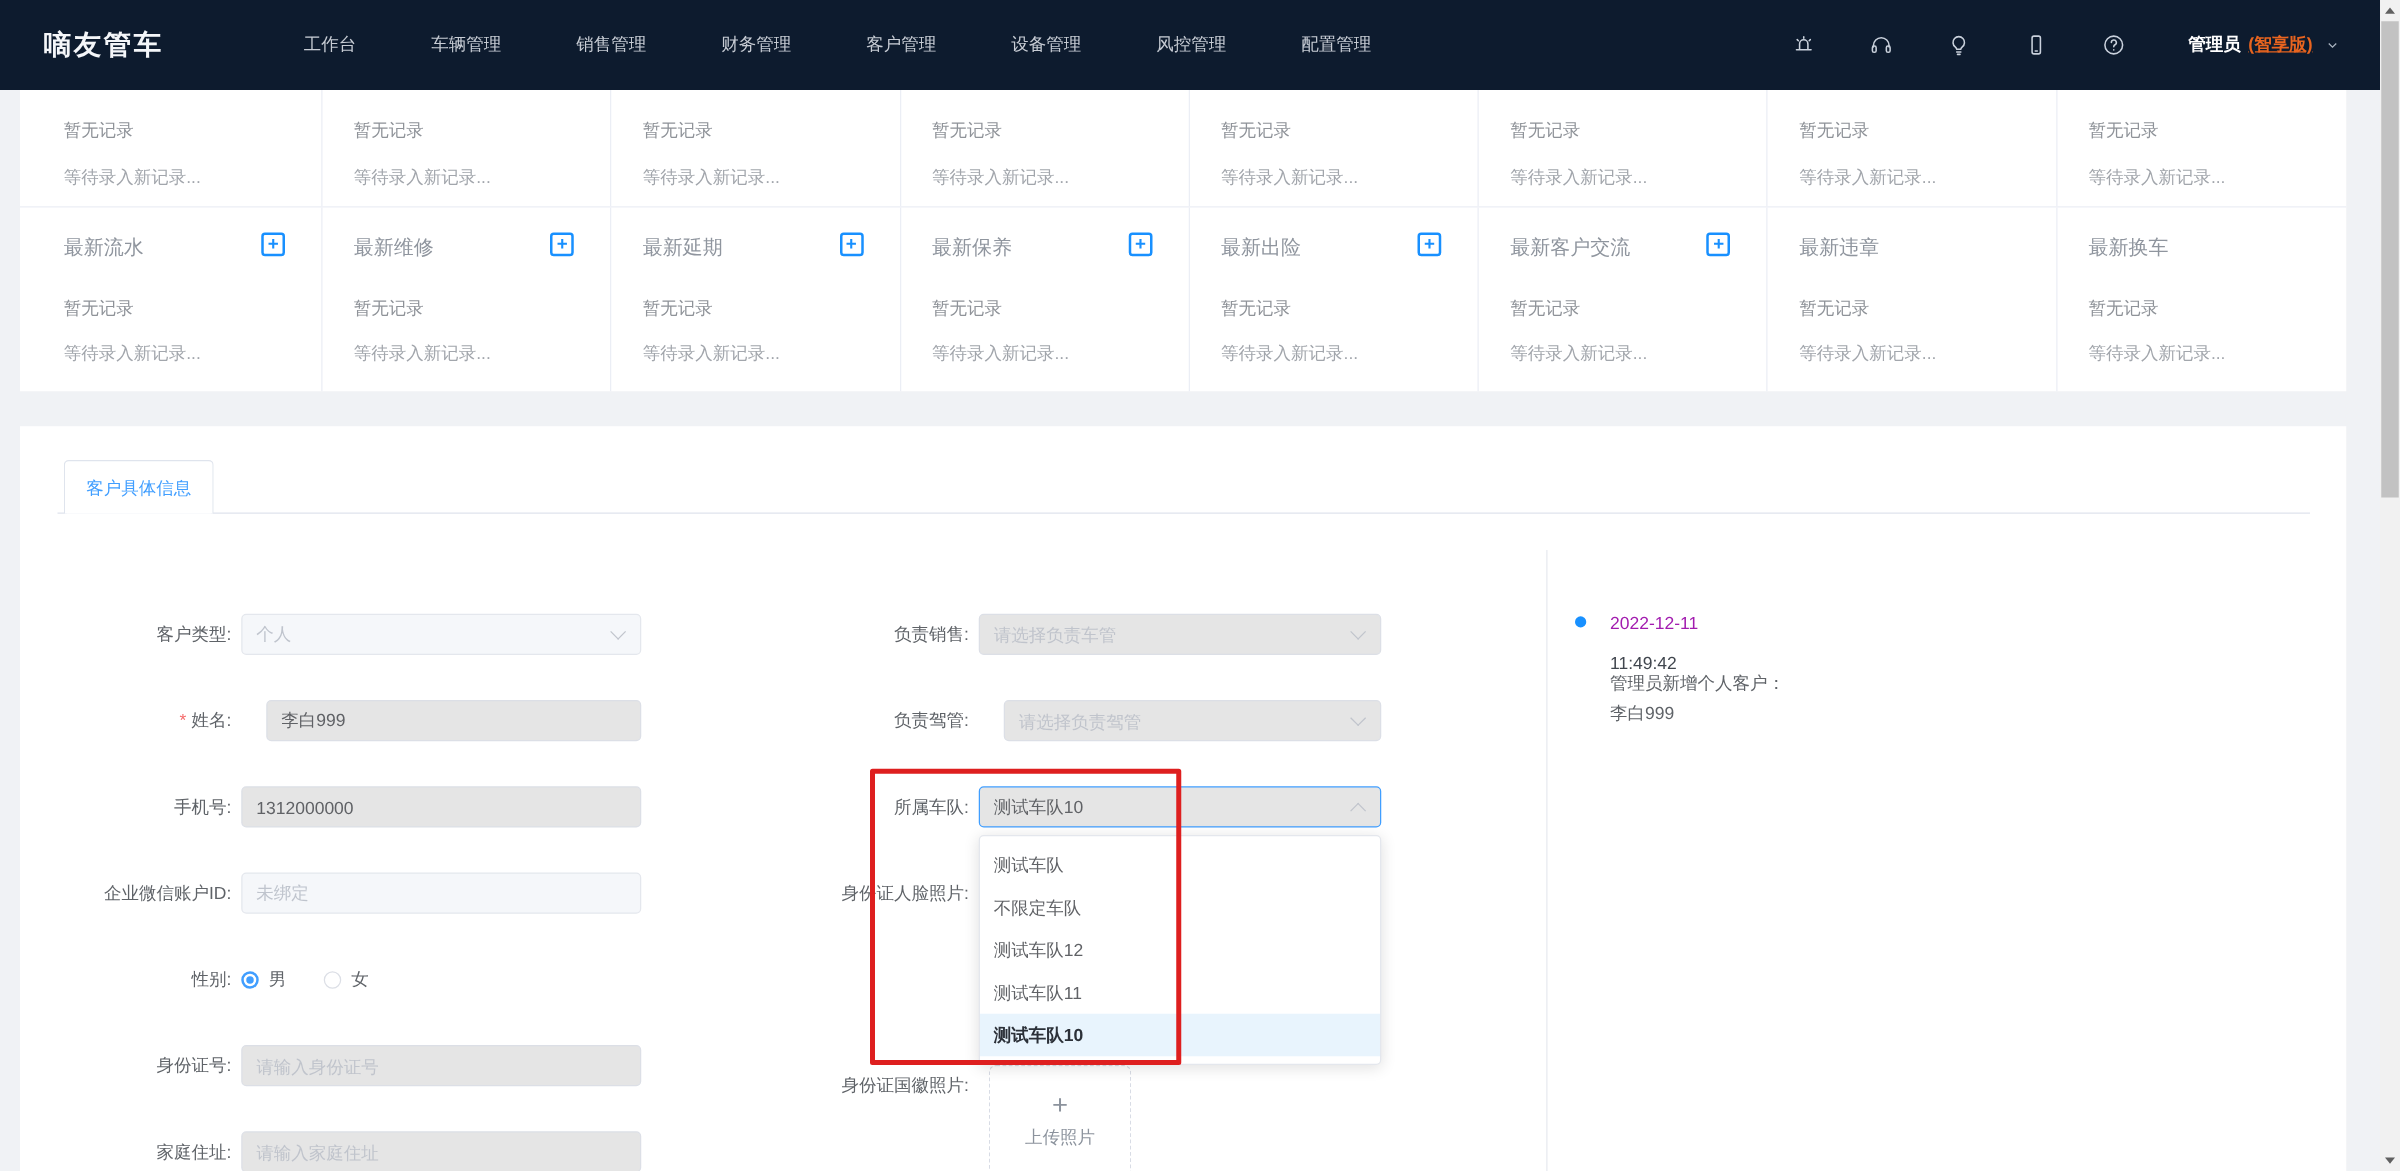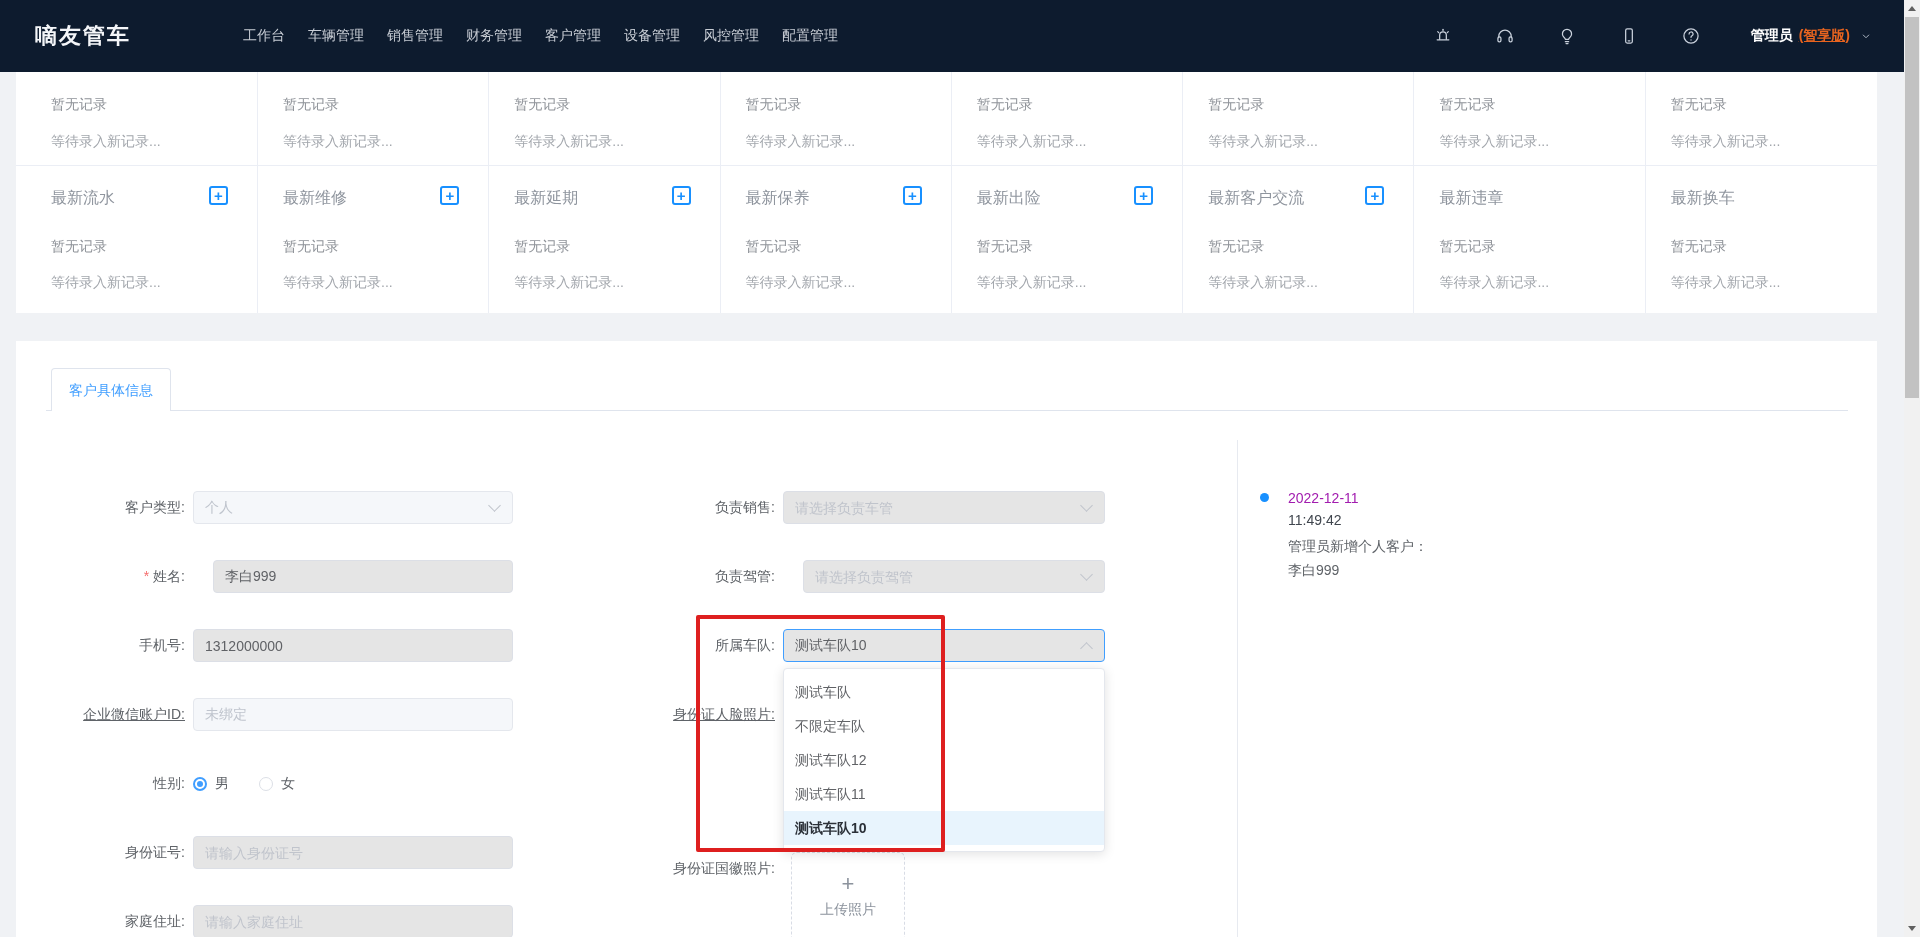--- a/index.html
+++ b/index.html
@@ -2,21 +2,21 @@
 <html><head>
 <meta charset="utf-8">
 <style>
   * { margin:0; padding:0; box-sizing:border-box; }
   html,body { width:1920px; height:937px; overflow:hidden; }
   body { position:relative; background:#f0f2f5; font-family:"Liberation Sans",sans-serif; }
 
   
   .navbar { position:absolute; left:0; top:0; width:1920px; height:72px; background:#0d1b2e; display:flex; align-items:center; z-index:5; }
   .logo { margin-left:35px; color:#f4f6f9; font-size:22px; font-weight:bold; letter-spacing:2px; white-space:nowrap; }
-  .nav-menu { display:flex; gap:23px; margin-left:112px; }
+  .nav-menu { display:flex; gap:60px; margin-left:112px; }
   .nav-item { color:#c7ccd4; font-size:14px; cursor:pointer; white-space:nowrap; text-decoration:none; }
   .nav-right { margin-left:auto; margin-right:48px; display:flex; align-items:center; gap:42px; }
   .nav-icon { width:20px; height:20px; color:#c9d1dc; display:inline-flex; cursor:pointer; }
   .nav-icon svg { width:20px; height:20px; stroke:currentColor; fill:none; stroke-width:1.5; stroke-linecap:round; stroke-linejoin:round; }
   .user { display:flex; align-items:center; gap:6px; margin-left:8px; cursor:pointer; }
   .user-name { color:#ffffff; font-size:14px; font-weight:bold; }
   .user-edition { color:#e8641f; font-size:14px; font-weight:bold;text-decoration:underline; }
   .chev-sm { width:12px; height:12px; color:#aab4c0; display:inline-flex; margin-left:4px; }
   .chev-sm svg { width:12px; height:12px; stroke:currentColor; fill:none; stroke-width:2; }
 
@@ -46,21 +46,21 @@
   .fi { position:absolute; left:177px; width:320px; height:33px; }
   .fi.mid { left:767px; width:322px; }
   .fi input { width:100%; height:100%; border:1px solid #dcdfe6; border-radius:4px; padding:0 30px 0 11px; font-family:"Liberation Sans",sans-serif; font-size:14px; color:#606266; background:#e5e5e5; outline:none; }
   .fi input::placeholder { color:#c0c4cc; }
   .fi.disabled input { background:#f5f7fa; border-color:#e4e7ed; color:#bfc4cd; }
   .fi.focused input { border-color:#409eff; }
   .chev { position:absolute; right:14px; width:9px; height:9px; border-right:1.6px solid #c0c4cc; border-bottom:1.6px solid #c0c4cc; pointer-events:none; }
   .chev.down { top:10px; transform:rotate(45deg); }
   .chev.up { top:15px; transform:rotate(-135deg); }
 
-  .r0 { top:150px; } .r1 { top:219px;padding-left:20px; } .r2 { top:288px; } .r3 { top:357px;text-decoration:underline; }
+  .r0 { top:150px; } .r1 { top:219px;padding-left:20px; } .r2 { top:288px; } .r3 { top:357px; }
   .r4 { top:426px; } .r5 { top:495px; } .r6 { top:564px; } .r7 { top:511px; }
 
   .radio-group { position:absolute; left:177px; top:426px; height:33px; display:flex; align-items:center; gap:30px; }
   .radio-item { display:flex; align-items:center; gap:8px; cursor:pointer; }
   .radio-circle { width:14px; height:14px; border-radius:50%; border:1px solid #dcdfe6; background:#fff; position:relative; }
   .radio-item.checked .radio-circle { border:2px solid #409eff; }
   .radio-item.checked .radio-circle::after { content:""; position:absolute; left:2px; top:2px; width:6px; height:6px; border-radius:50%; background:#409eff; }
   .radio-label { font-size:14px; color:#5f6368; }
 
   
@@ -74,21 +74,21 @@
   .upload-text { margin-top:4px; font-size:14px; color:#8c939d; }
 
   
   .annotation-box { position:absolute; left:680px; top:274px; width:249px; height:237px; border:4px solid #de1f1f; border-radius:2px; z-index:20; pointer-events:none; }
 
   
   .tl-divider { position:absolute; left:1221px; top:99px; width:1px; height:497px; background:#e7eaf0; }
   .tl-dot { position:absolute; left:1244px; top:152px; width:9px; height:9px; border-radius:50%; background:#1890ff; }
   .tl-line { position:absolute; left:1272px; font-size:14px; line-height:22px; }
   .tl-date { top:146px; color:#a21caf; }
-  .tl-time { top:168px; color:#40464e; }
+  .tl-time { top:178px; color:#40464e; }
   .tl-desc { top:194px; color:#5f6368; }
   .tl-name { top:218px; color:#5f6368; }
 
   
   .scrollbar { position:absolute; right:0; top:0; width:16px; height:937px; background:#f1f1f1; z-index:50; }
   .sb-arrow { position:absolute; left:0; width:16px; height:17px; }
   .sb-arrow.up { top:0; }
   .sb-arrow.down { bottom:0; }
   .sb-arrow.up::after { content:""; position:absolute; left:4px; top:6px; border-left:4px solid transparent; border-right:4px solid transparent; border-bottom:5px solid #606060; }
   .sb-arrow.down::after { content:""; position:absolute; left:4px; bottom:6px; border-left:4px solid transparent; border-right:4px solid transparent; border-top:5px solid #606060; }

